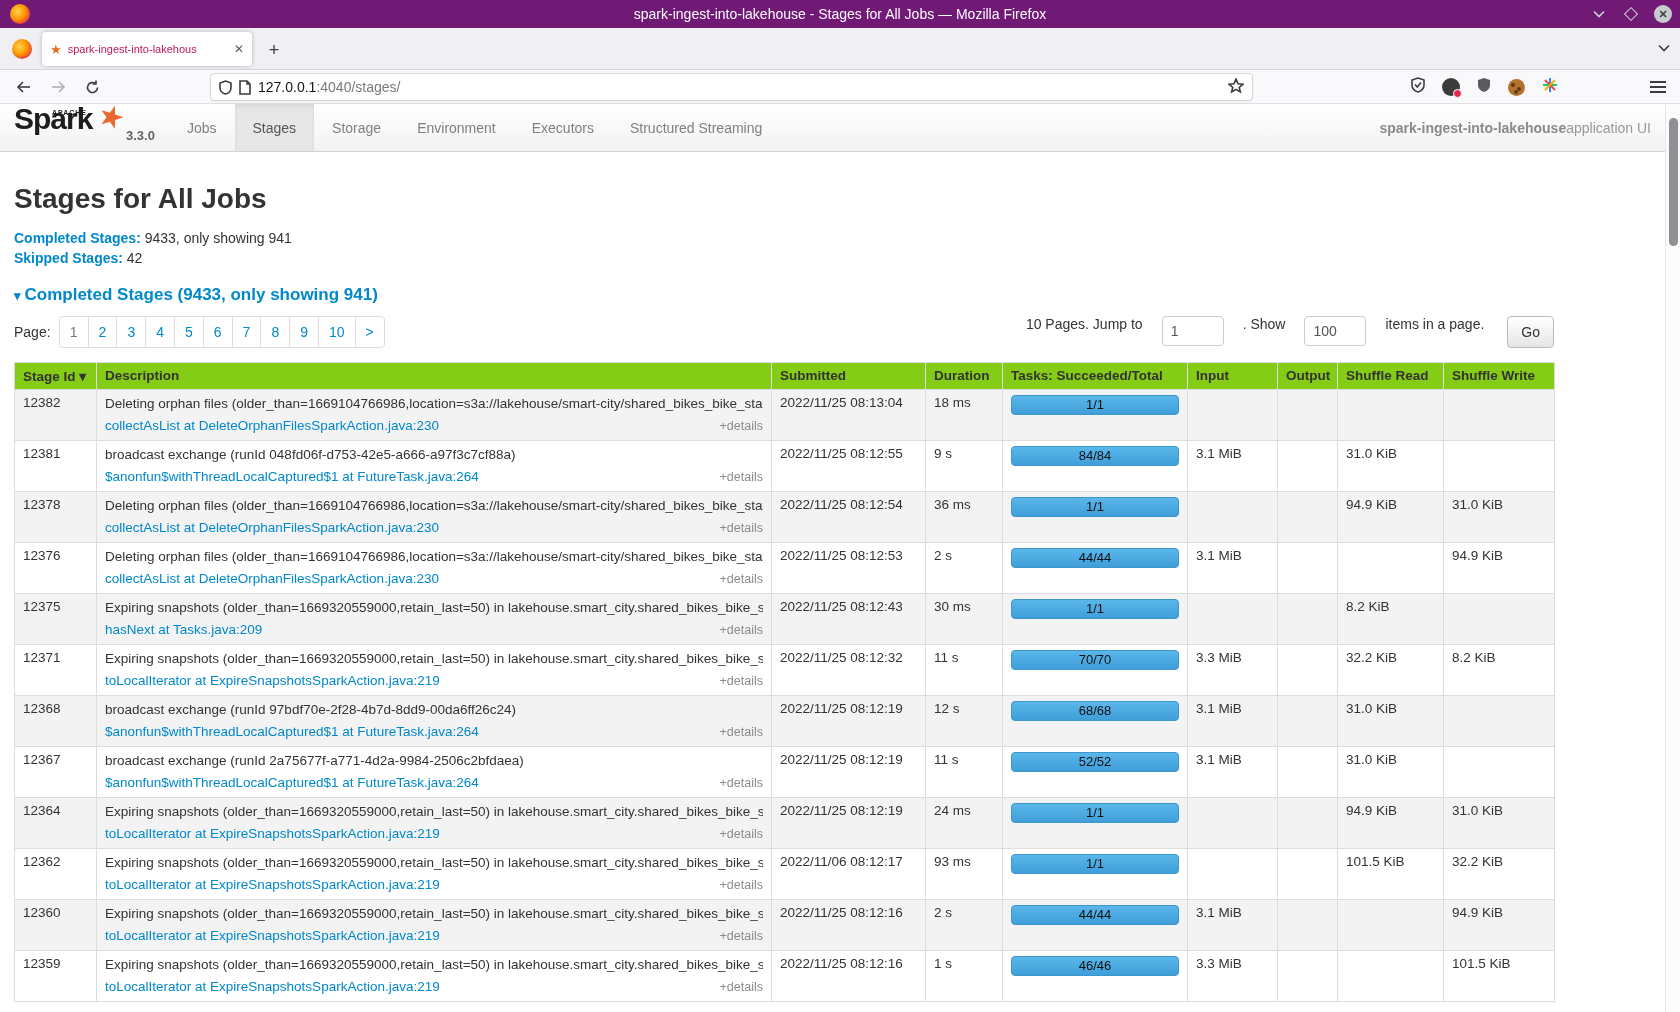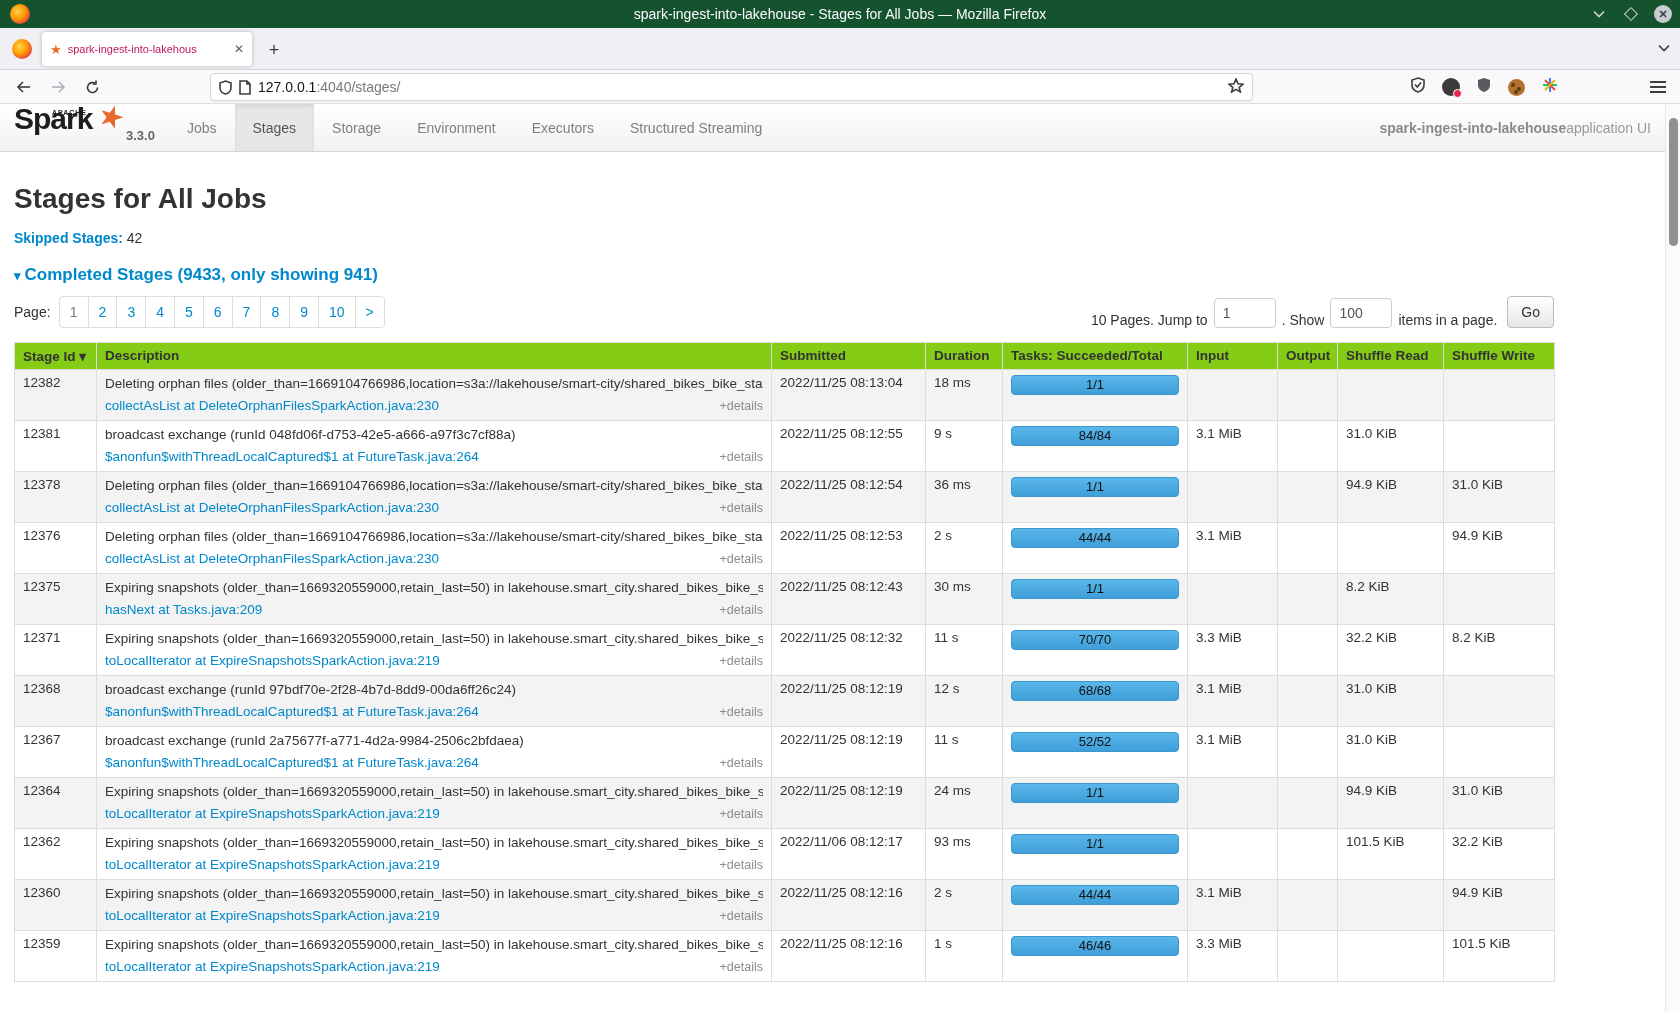--- a/index.html
+++ b/index.html
@@ -1,21 +1,21 @@
 <!DOCTYPE html>
 <html><head>
 <meta charset="utf-8">
 <style>
   * { margin:0; padding:0; box-sizing:border-box; }
   html,body { width:1680px; height:1012px; overflow:hidden;
     font-family:"Liberation Sans", sans-serif; background:#fff; }
 
   
   .titlebar { position:absolute; top:0; left:0; width:1680px; height:28px;
-    background:#14532d; display:flex; align-items:center; }
+    background:#701a75; display:flex; align-items:center; }
   .ff-logo { position:absolute; left:10px; top:4px; width:20px; height:20px; border-radius:50%;
     background:radial-gradient(circle at 38% 38%, #ffd54a 0%, #ff9500 45%, #e8483e 72%, #b5007f 100%); }
   .win-title { position:absolute; left:0; right:0; text-align:center; color:#fbfbfe; font-size:14px; }
   .win-controls { position:absolute; right:8px; top:0; height:28px; display:flex; align-items:center; gap:14px; }
   .wc { width:18px; height:18px; display:flex; align-items:center; justify-content:center; }
   .wc svg { display:block; }
   .wc-close { background:#c8ccd1; border-radius:50%; color:#3b4148; font-size:11px; font-weight:bold; }
   .wc-max { width:10px; height:10px; border:1.5px solid #cfd2d6; transform:rotate(45deg); }
 
   .tabbar { position:absolute; top:28px; left:0; width:1680px; height:42px; background:#f0f0f4;
@@ -76,21 +76,21 @@
   .section-hdr { margin-top:17px; font-size:17px; font-weight:bold; color:#0088cc; cursor:pointer; }
   .section-hdr .arrow { font-size:13px; margin-right:4px; }
 
   .pag-bar { margin-top:11px; width:1540px; display:flex; align-items:center; }
   .pag-label { font-size:14px; color:#333; margin-right:8px; }
   .pag-group { display:inline-flex; border:1px solid #ddd; border-radius:4px; overflow:hidden; background:#fff; }
   .page-cell { min-width:28px; padding:7px 10px; text-align:center; font-size:14px; color:#0088cc;
     border-left:1px solid #ddd; cursor:pointer; }
   .page-cell:first-child { border-left:none; }
   .page-cell.current { color:#777; cursor:default; }
-  .pag-right { margin-left:auto; display:flex; align-items:flex-end; gap:6px; font-size:14px; color:#333; }
+  .pag-right { margin-left:auto; display:flex; align-items:flex-start; gap:19px; font-size:14px; color:#333; }
   .pag-input { width:62px; height:30px; border:1px solid #ccc; border-radius:4px; padding:0 8px;
     font-size:14px; color:#555; font-family:"Liberation Sans",sans-serif; }
   .go-btn { height:32px; padding:0 13px; background:linear-gradient(#ffffff,#e6e6e6); border:1px solid #bbb;
     border-radius:4px; font-size:14px; color:#333; margin-left:4px; cursor:pointer; font-family:"Liberation Sans",sans-serif; }
 
   table.stages { margin-top:14px; width:1540px; border-collapse:collapse; table-layout:fixed; }
   table.stages th, table.stages td { border:1px solid #ddd; padding:5px 8px; font-size:13.5px; color:#333;
     vertical-align:top; text-align:left; }
   table.stages th { font-weight:bold; background:#84cc16; white-space:nowrap; overflow:hidden; }
   table.stages tbody tr { height:48px; }
@@ -229,20 +229,21 @@
   <div class="app-label">
     <b>spark-ingest-into-lakehouse</b>
       <span>application UI</span>
   </div>
 </div>
 
 <div class="content">
   <h1 class="page-title">Stages for All Jobs</h1>
 
   <div class="summary">
+    <div class="row"><span class="lbl">Completed Stages:</span> <span>9433, only showing 941</span></div>
     <div class="row"><span class="lbl">Skipped Stages:</span> <span>42</span></div>
   </div>
 
   <div class="section-hdr">
     <span class="arrow">▾</span><span>Completed Stages (9433, only showing 941)</span>
   </div>
 
   <div class="pag-bar">
     <span class="pag-label">Page:</span>
     <div class="pag-group">

